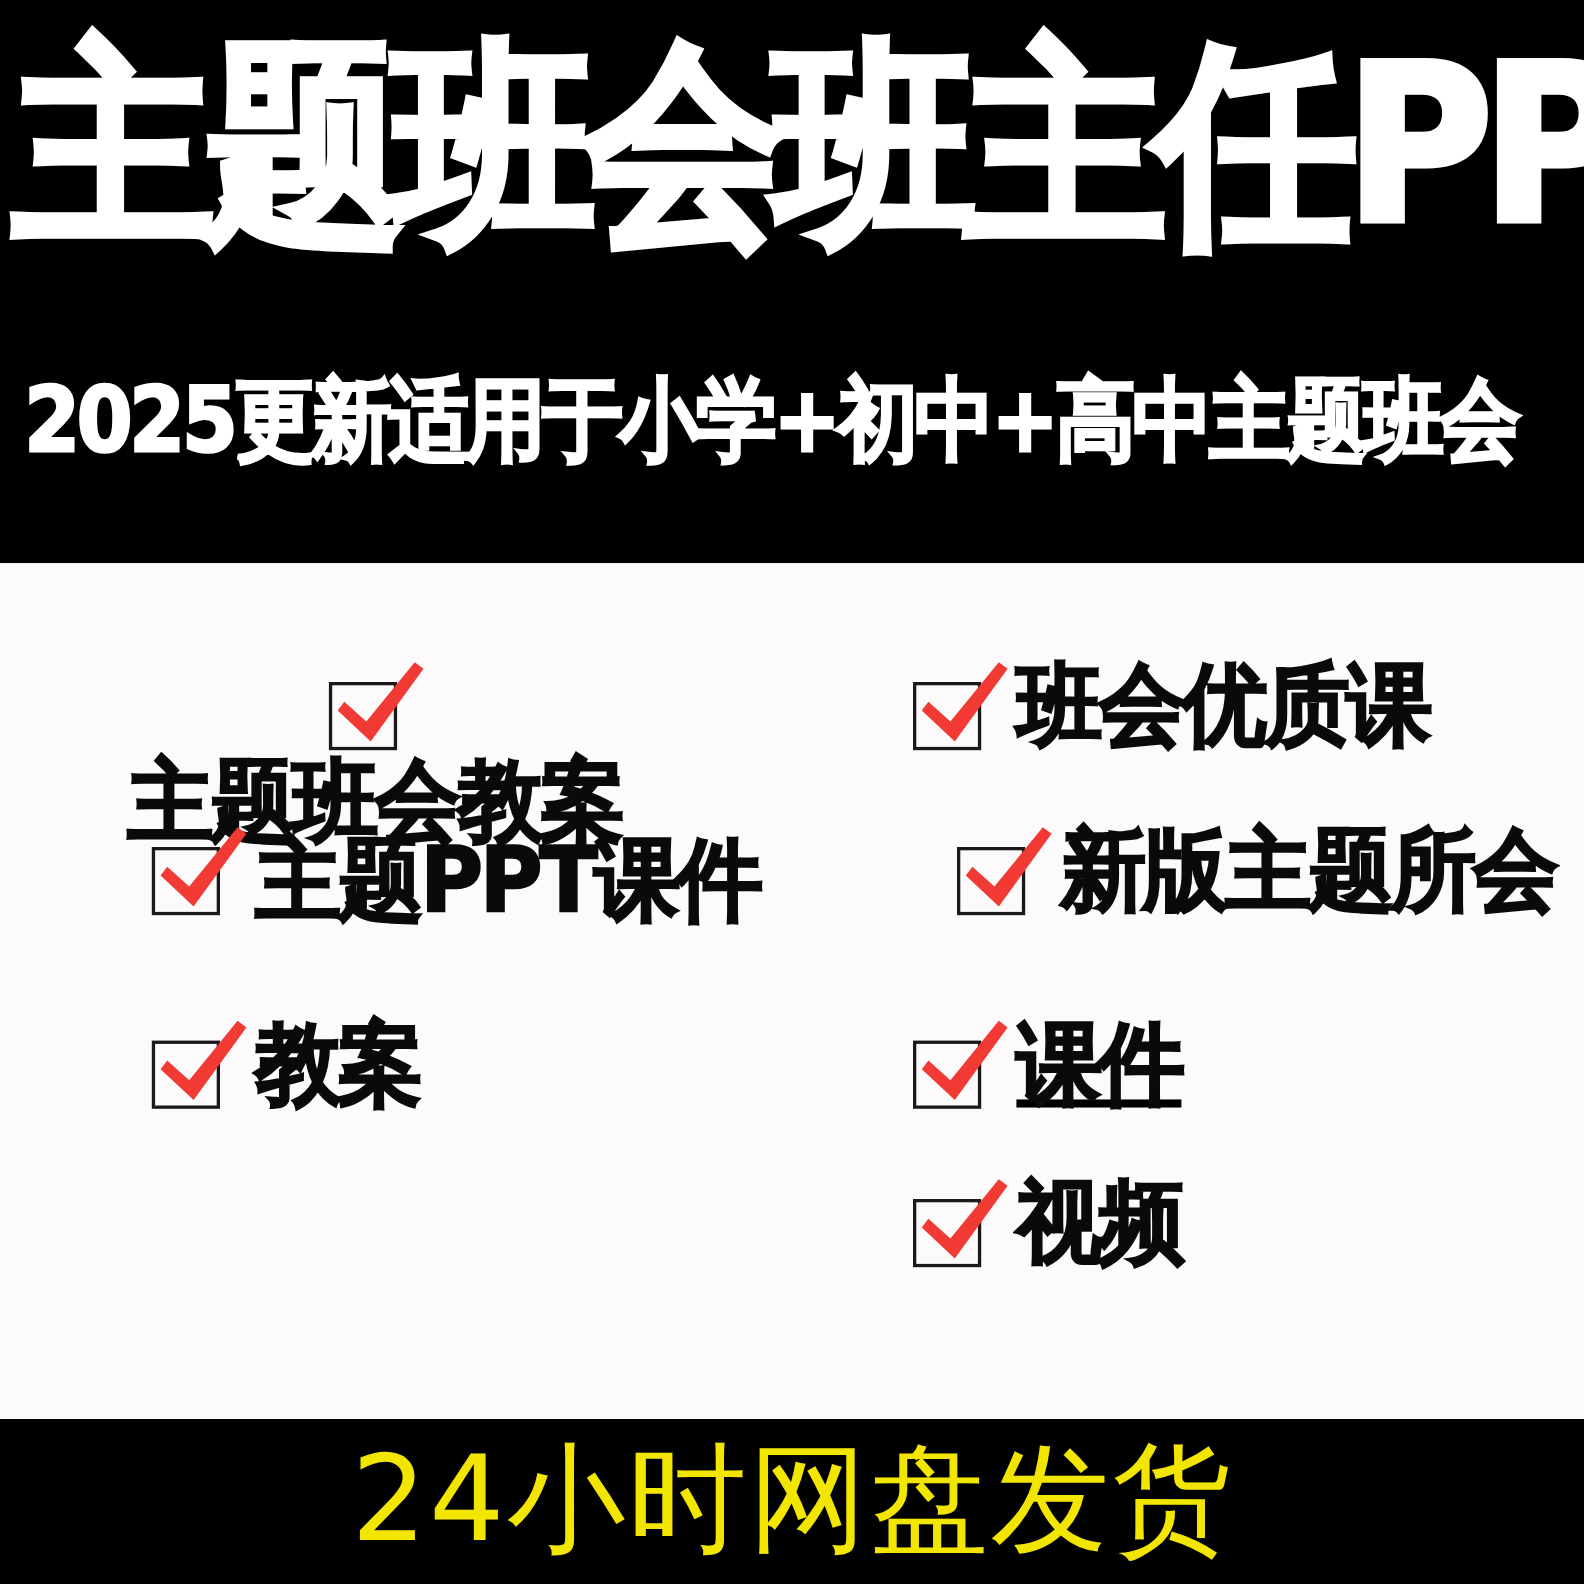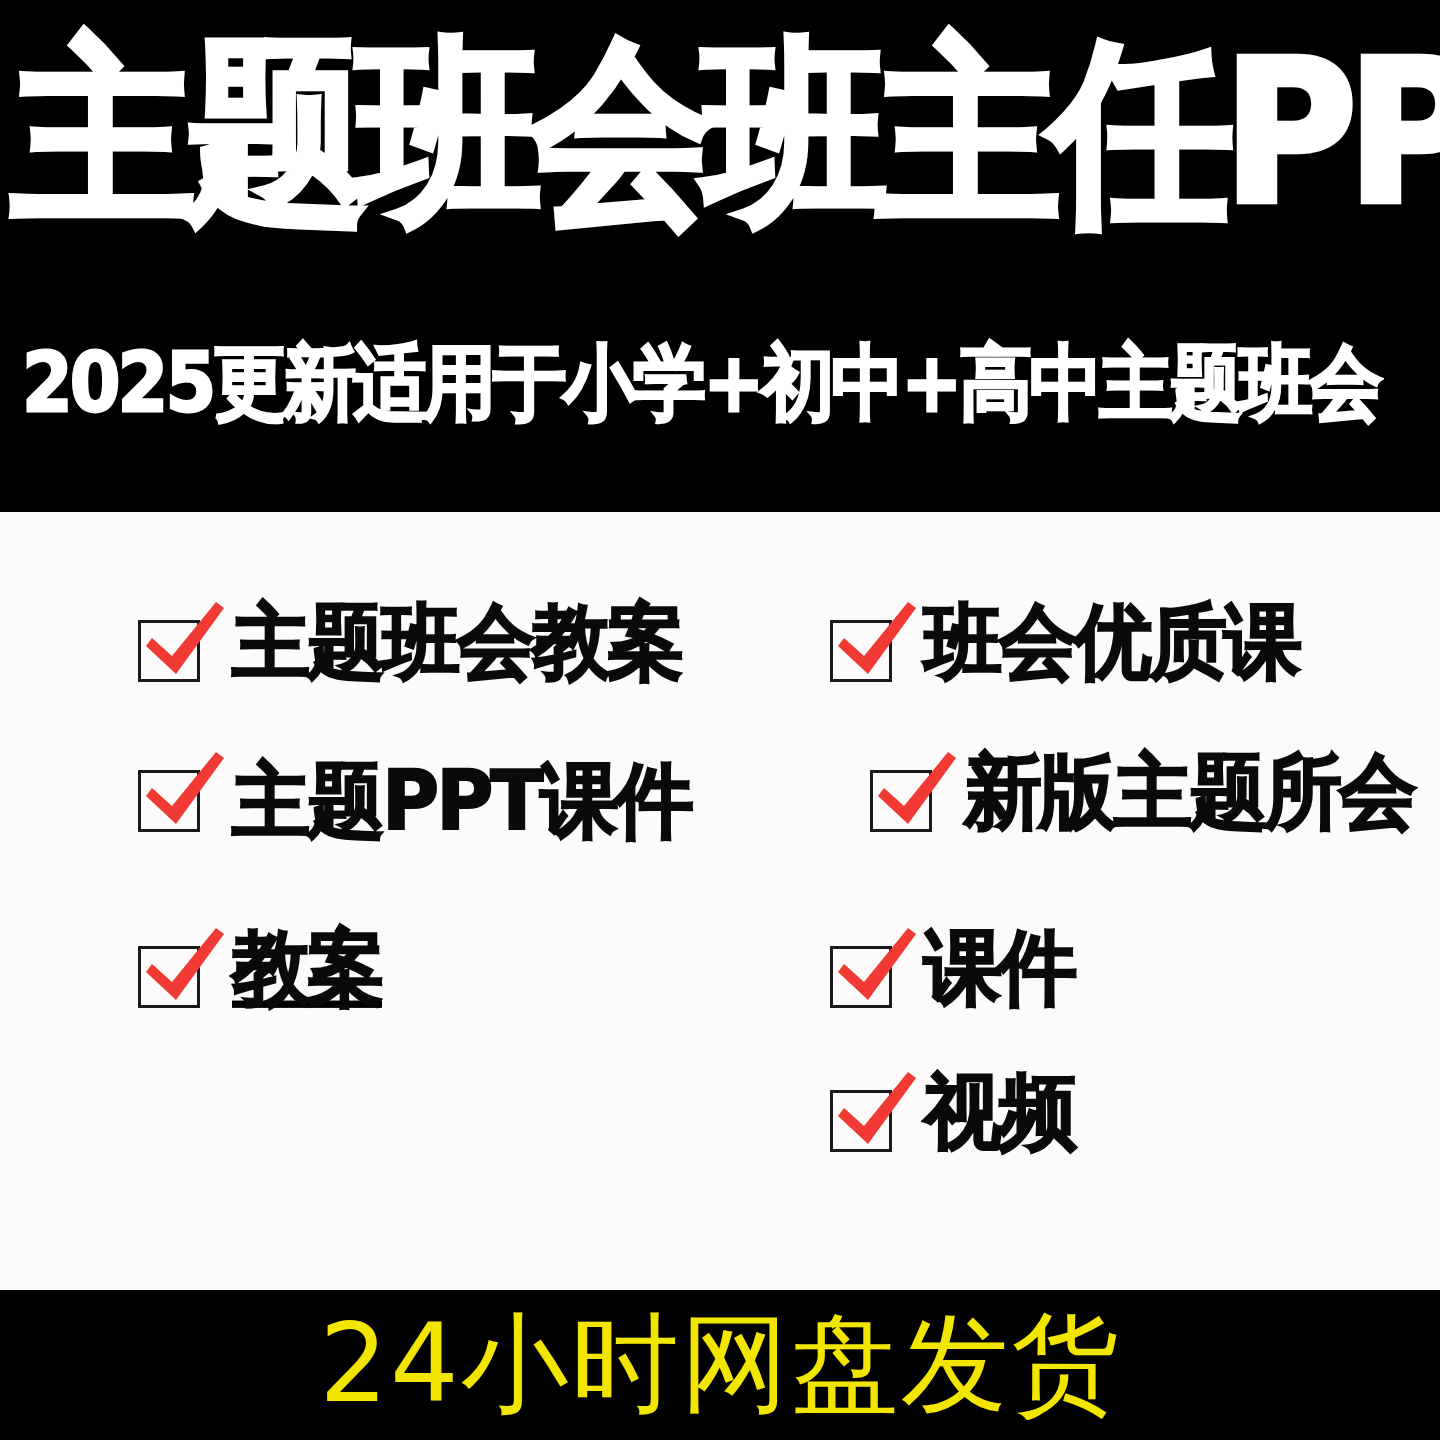--- a/index.html
+++ b/index.html
@@ -115,21 +115,21 @@
 
 <div id="page">
 
   <div class="header-band">
     <div class="title">主题班会班主任PPT</div>
     <div class="subtitle">2025更新适用于小学+初中+高中主题班会</div>
   </div>
 
   <div class="checklist">
 
-    <div class="cell" style="left:128px; top:82px;">
+    <div class="cell" style="left:116px; top:82px;flex-direction:column;">
       <div class="cbwrap">
         <div class="cbox"></div>
         <svg class="cmark" viewBox="0 0 104 96">
           <path d="M18 52 L24 44 L44 62 L88 8 L96 14 L48 80 Z" fill="#F03A33"></path>
         </svg>
       </div>
       <div class="item-label">主题班会教案</div>
     </div>
 
     <div class="cell" style="left:820px; top:82px;">
@@ -155,31 +155,31 @@
     <div class="cell" style="left:860px; top:232px;">
       <div class="cbwrap">
         <div class="cbox"></div>
         <svg class="cmark" viewBox="0 0 104 96">
           <path d="M18 52 L24 44 L44 62 L88 8 L96 14 L48 80 Z" fill="#F03A33"></path>
         </svg>
       </div>
       <div class="item-label">新版主题所会</div>
     </div>
 
-    <div class="cell" style="left:128px; top:408px;text-decoration:underline;">
+    <div class="cell" style="left:128px; top:408px;">
       <div class="cbwrap">
         <div class="cbox"></div>
         <svg class="cmark" viewBox="0 0 104 96">
           <path d="M18 52 L24 44 L44 62 L88 8 L96 14 L48 80 Z" fill="#F03A33"></path>
         </svg>
       </div>
       <div class="item-label">教案</div>
     </div>
 
-    <div class="cell" style="left:820px; top:408px;">
+    <div class="cell" style="left:820px; top:408px;text-decoration:underline;">
       <div class="cbwrap">
         <div class="cbox"></div>
         <svg class="cmark" viewBox="0 0 104 96">
           <path d="M18 52 L24 44 L44 62 L88 8 L96 14 L48 80 Z" fill="#F03A33"></path>
         </svg>
       </div>
       <div class="item-label">课件</div>
     </div>
 
 

